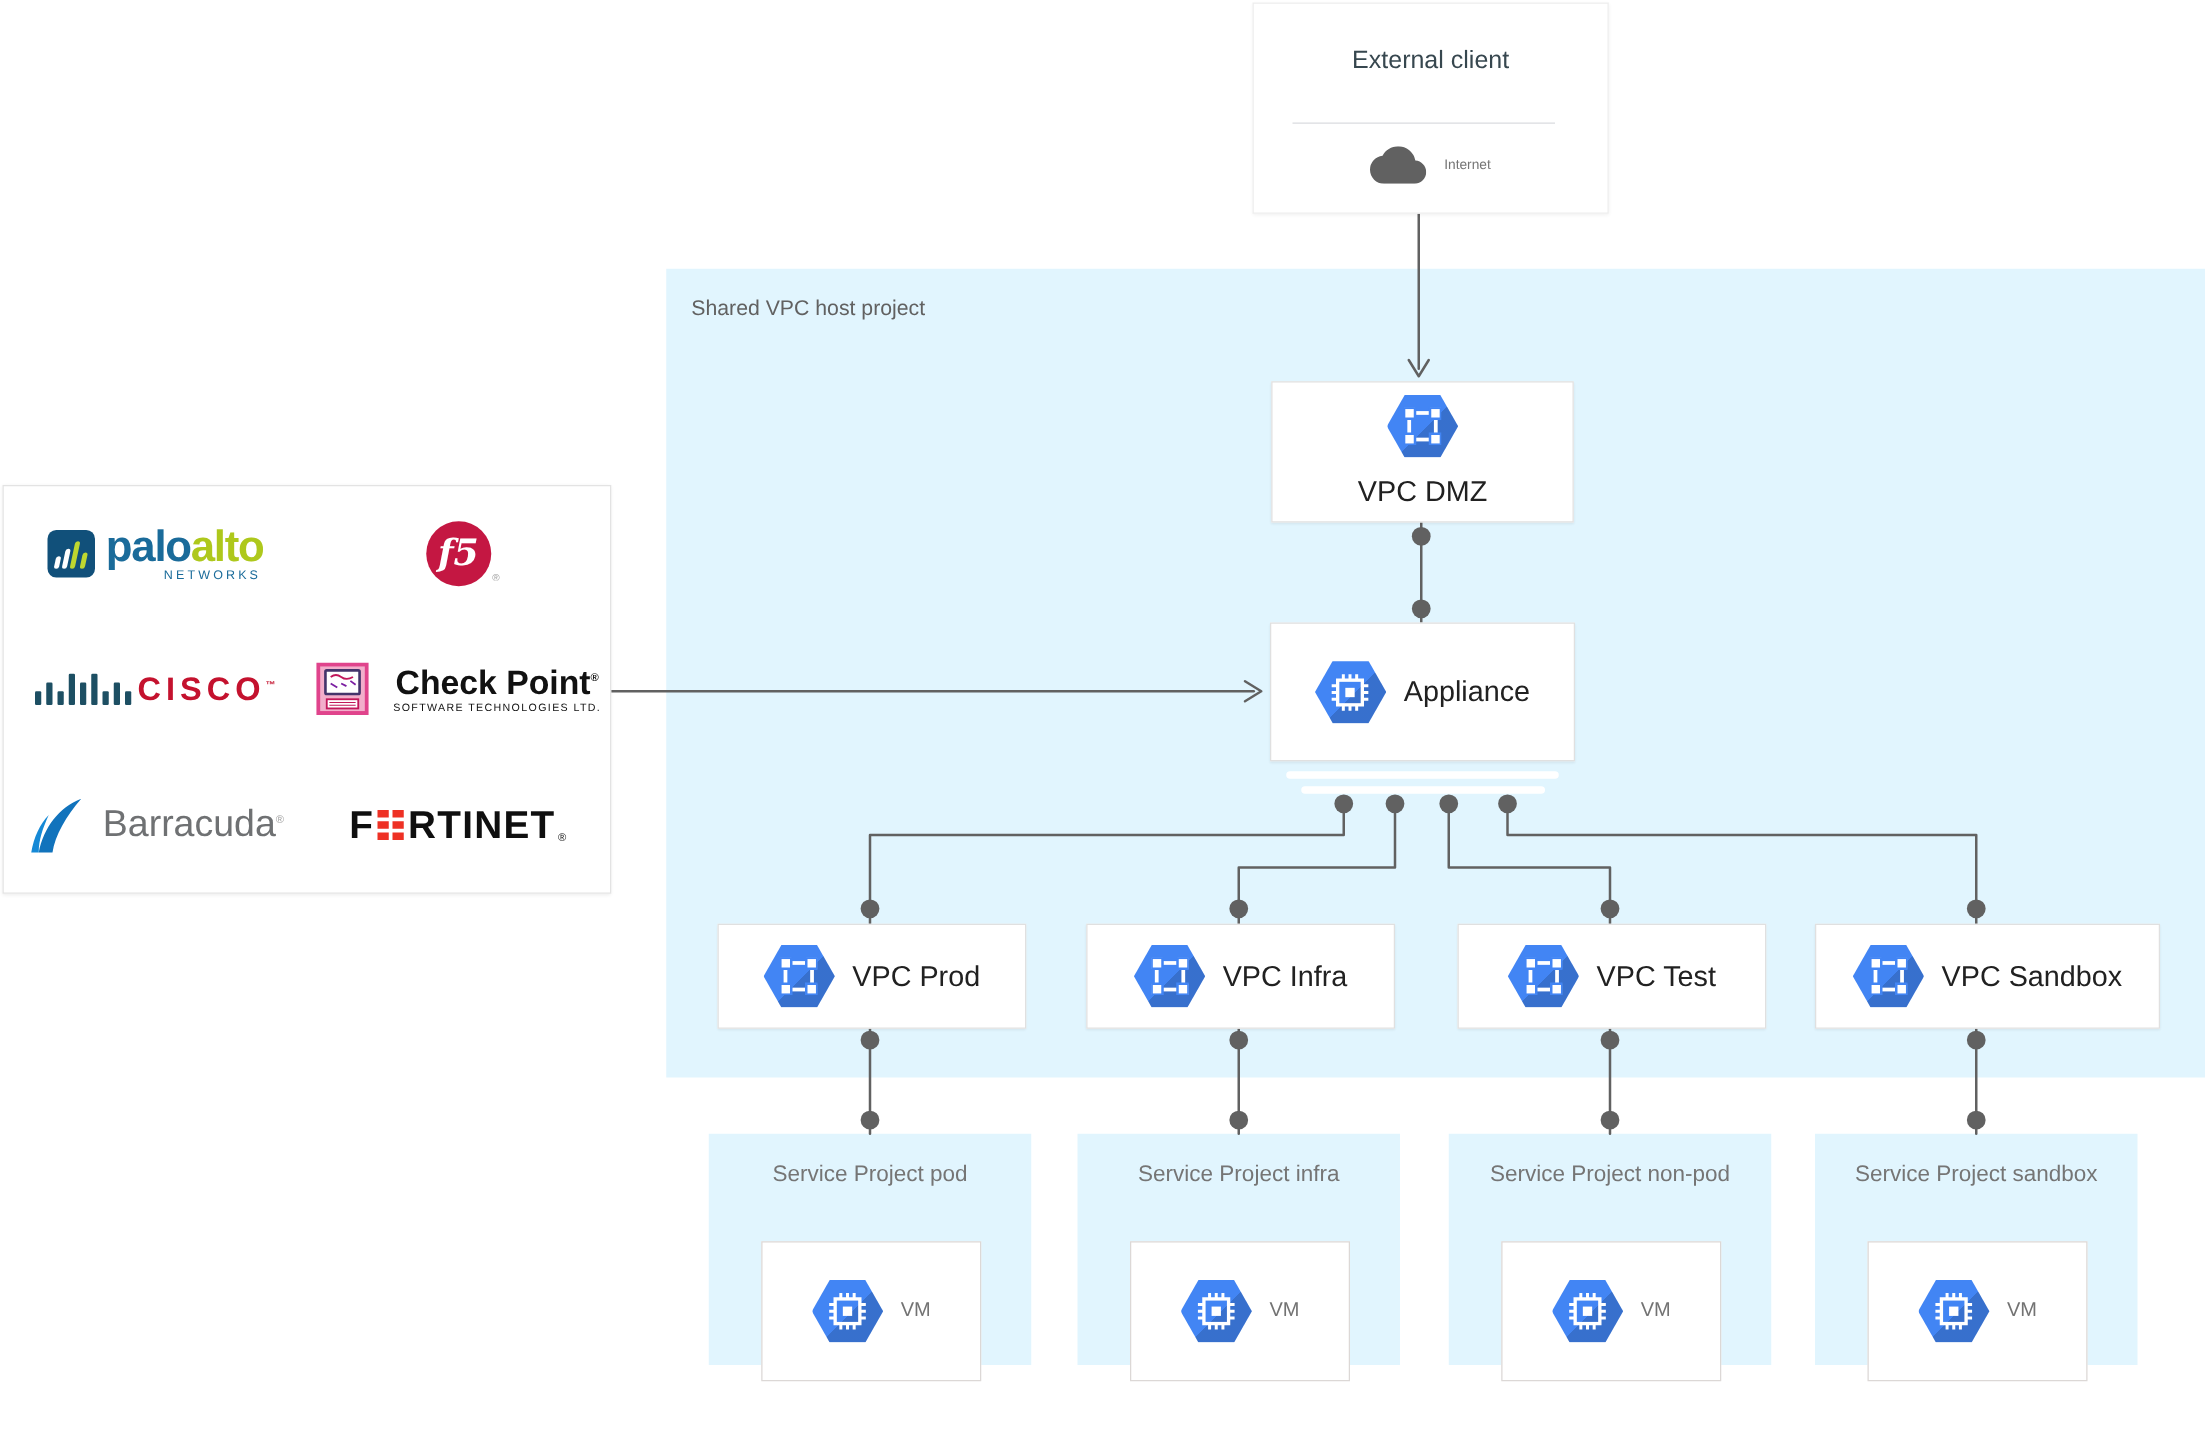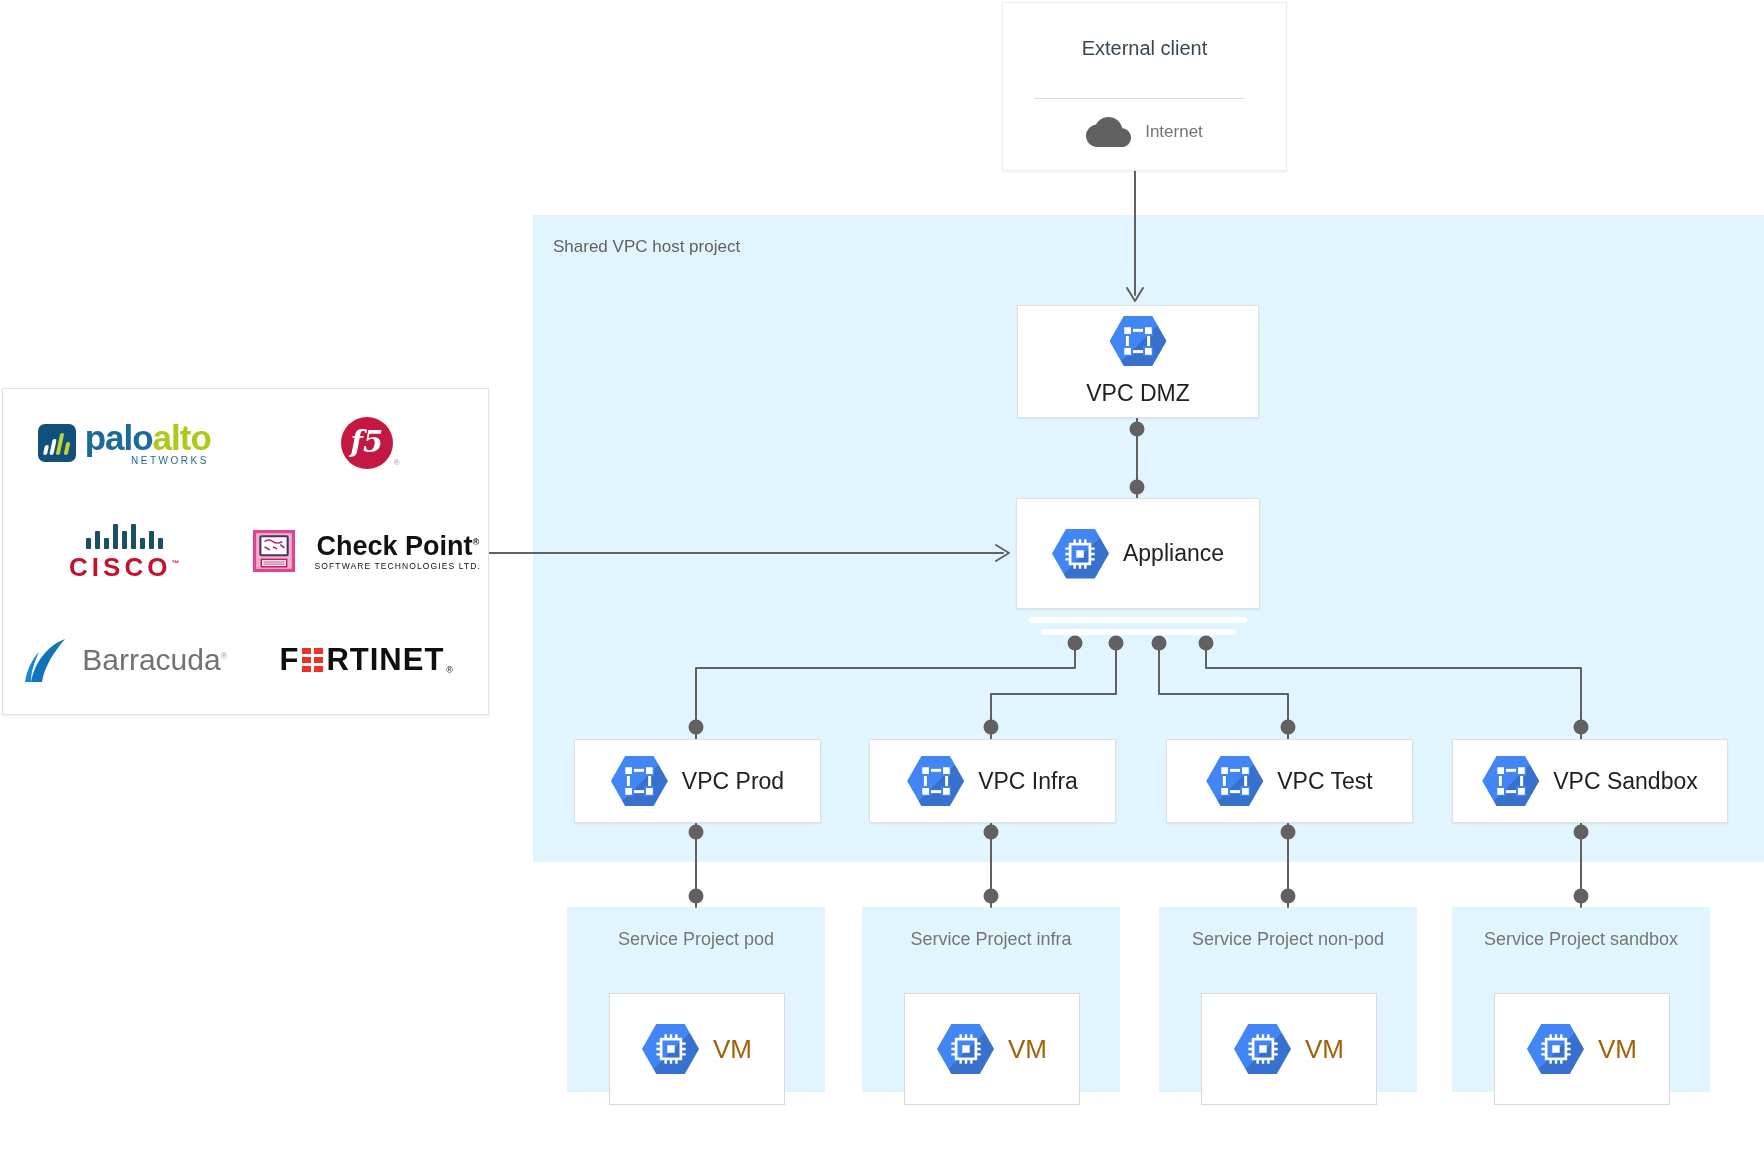--- a/index.html
+++ b/index.html
@@ -21,29 +21,29 @@
   .hex::after{content:"";position:absolute;inset:0;
               background:linear-gradient(135deg,transparent 53%,rgba(0,0,0,.16) 53%);
               clip-path:polygon(25% 0,75% 0,100% 50%,75% 100%,25% 100%,0 50%);}
   .hex svg{position:absolute;inset:0;margin:auto;z-index:2;}
   
   .ext-card{position:absolute;left:1002px;top:2px;width:283px;height:167px;background:#fff;
             border:1px solid #EDEDED;box-shadow:0 1px 3px rgba(0,0,0,.06);z-index:6;}
   .ext-title{position:absolute;left:0;right:0;top:34px;text-align:center;font-size:20px;color:#37474F;}
   .ext-div{position:absolute;left:31px;top:95px;width:210px;border-top:1px solid #DADCE0;}
   .ext-row{position:absolute;left:0;right:0;top:114px;display:flex;align-items:center;justify-content:center;gap:14px;}
-  .ext-row .net{font-size:17px;color:#757575;text-align:center;}
+  .ext-row .net{font-size:11px;color:#757575;text-align:center;}
   
   .stackbar{position:absolute;background:#fff;border-radius:3px;height:6px;z-index:5;}
   
   .svc{position:absolute;top:907px;width:258px;height:185px;background:#E1F5FE;z-index:3;}
   .svc-label{position:absolute;left:0;right:0;top:22px;text-align:center;font-size:18px;color:#757575;}
   .vm-box{position:absolute;left:42px;top:86px;width:174px;height:110px;background:#fff;
           border:1px solid #DCD8D6;display:flex;align-items:center;justify-content:center;gap:14px;}
-  .vm-box .lbl{font-size:26px;color:#a16207;}
+  .vm-box .lbl{font-size:16px;color:#737373;}
   .svc .sb1{left:47px;top:203px;width:164px;}
   .svc .sb2{left:53px;top:215px;width:152px;}
   
   .vendor-card{position:absolute;left:2px;top:388px;width:485px;height:325px;background:#fff;
                border:1px solid #E3E3E3;box-shadow:0 1px 3px rgba(0,0,0,.08);z-index:6;
                display:grid;grid-template-columns:1fr 1fr;grid-template-rows:1fr 1fr 1fr;}
   .vcell{display:flex;align-items:center;justify-content:center;}
   
   .v-pa{display:flex;align-items:center;gap:9px;}
   .pa-icon{width:38px;height:38px;border-radius:7px;background:#11507A;display:flex;align-items:flex-end;
@@ -52,21 +52,21 @@
   .pa-text{line-height:1;}
   .pa-word{font-size:35px;font-weight:bold;letter-spacing:-1px;}
   .pa-w1{color:#1A6B9A;}.pa-w2{color:#AEC81C;}
   .pa-sub{display:block;text-align:right;font-size:10px;letter-spacing:2.5px;color:#1A6B9A;margin-top:1px;padding-right:2px;}
   
   .v-f5{position:relative;width:52px;height:52px;border-radius:50%;background:#C41742;
         display:flex;align-items:center;justify-content:center;}
   .v-f5 .f5t{color:#fff;font-family:"DejaVu Serif",serif;font-style:italic;font-weight:bold;font-size:29px;margin-top:-3px;}
   .v-f5 .reg{position:absolute;right:-7px;bottom:2px;font-size:8px;color:#9E9E9E;}
   
-  .v-cisco{display:flex;flex-direction:column;align-items:center;gap:5px;}
+  .v-cisco{display:flex;flex-direction:row;align-items:center;gap:5px;}
   .cisco-bars{display:flex;align-items:flex-end;gap:4px;height:26px;}
   .cisco-bars i{display:block;width:5px;background:#1D4F63;border-radius:1px;}
   .cisco-text{color:#C4122E;font-weight:bold;font-size:26px;letter-spacing:4px;line-height:1;}
   .cisco-text sup{font-size:8px;letter-spacing:0;color:#C4122E;}
   
   .v-cp{display:flex;align-items:center;gap:20px;text-align:center;}
   .cp-text{line-height:1;}
   .cp-main{font-size:27px;font-weight:600;color:#111;white-space:nowrap;}
   .cp-main sup{font-size:9px;}
   .cp-sub{display:block;font-size:8.5px;letter-spacing:1.1px;color:#111;margin-top:2px;}

